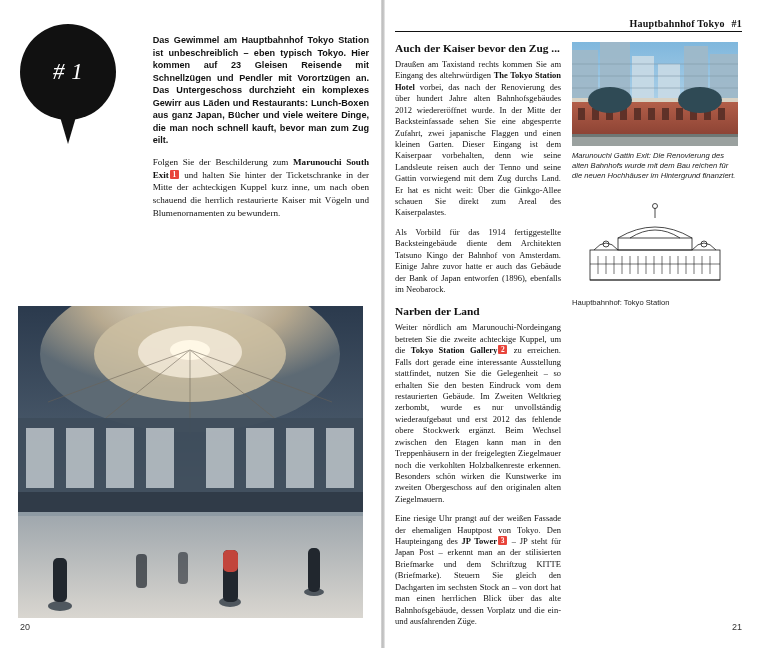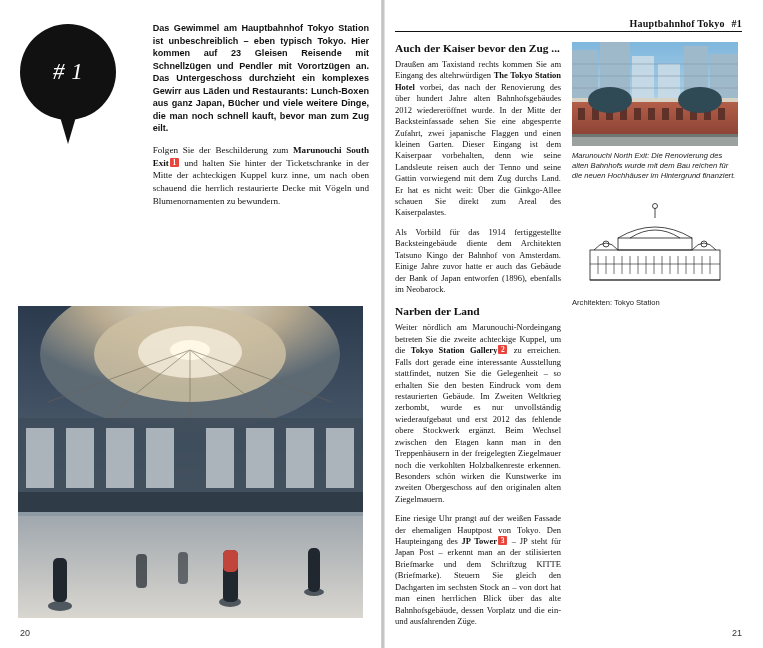--- a/index.html
+++ b/index.html
@@ -48,38 +48,38 @@
     width:120px;
   }
   .text-col{width:222px;}
   h1.title{
     font-family:"Liberation Serif", serif;
     font-size:19.5px;line-height:1.17;font-weight:700;
     margin:2px 0 10px 0;color:#111;letter-spacing:-0.2px;
   }
   .lead{
     font-size:9.1px;line-height:1.38;text-align:justify;font-weight:700;
-    margin:4px 0 9px 0;color:#111;
+    margin:16px 0 9px 0;color:#111;
     font-family:"Liberation Sans",sans-serif;
   }
   .body-p{
     font-size:9.1px;line-height:1.40;text-align:justify;margin:0 0 8px 0;color:#111;font-family:Liberation Serif, serif;
   }
   .body-p b{font-weight:700;}
   .numbox{
     display:inline-block;background:#e8453c;color:#fff;font-size:7.4px;font-weight:700;
     width:9px;height:9px;line-height:9px;text-align:center;border-radius:1px;
     vertical-align:1px;margin:0 1px;
   }
   .photo-left{
     position:absolute;left:18px;bottom:30px;width:345px;height:312px;
     overflow:hidden;background:#243041;
   }
   .pagenum{
-    position:absolute;bottom:10px;font-size:9px;color:#333;
+    position:absolute;bottom:16px;font-size:9px;color:#333;
     font-family:"Liberation Sans",sans-serif;
   }
   .pagenum.left{left:20px;}
   .pagenum.right{right:20px;}
 
   
   .runhead{
     text-align:right;font-family:"Liberation Serif", serif;font-weight:700;
     font-size:10px;color:#111;margin:0 0 2px 0;letter-spacing:.2px;
   }
@@ -118,21 +118,21 @@
           <div class="tail"></div>
           <div class="circle">
             <span># 1</span>
           </div>
         </div>
       </div>
 
       <div class="text-col">
         <p class="lead">Das Gewimmel am Hauptbahnhof Tokyo Station ist unbeschreiblich – eben typisch Tokyo. Hier kommen auf 23 Gleisen Reisende mit Schnellzügen und Pendler mit Vorortzügen an. Das Untergeschoss durchzieht ein komplexes Gewirr aus Läden und Restaurants: Lunch-Boxen aus ganz Japan, Bücher und viele weitere Dinge, die man noch schnell kauft, bevor man zum Zug eilt.</p>
         <p class="body-p">
-          <span>Folgen Sie der Beschilderung zum </span><b>Marunouchi South Exit</b><span class="numbox">1</span><span> und halten Sie hinter der Ticketschranke in der Mitte der achteckigen Kuppel kurz inne, um nach oben schauend die herrlich restaurierte Decke mit Vögeln und Blumenornamenten zu bewundern.</span>
+          <span>Folgen Sie der Beschilderung zum </span><b>Marunouchi South Exit</b><span class="numbox">1</span><span> und halten Sie hinter der Ticketschranke in der Mitte der achteckigen Kuppel kurz inne, um nach oben schauend die herrlich restaurierte Kaiser mit Vögeln und Blumenornamenten zu bewundern.</span>
         </p>
       </div>
     </div>
 
     <div class="photo-left">
       <svg width="345" height="312" viewBox="0 0 345 312" preserveAspectRatio="none">
         <defs>
           <linearGradient id="hall" x1="0" y1="0" x2="0" y2="1">
             <stop offset="0%" stop-color="#2b3a4d"></stop>
             <stop offset="45%" stop-color="#4a5a6b"></stop>
@@ -264,21 +264,21 @@
               <rect x="118" y="66" width="7" height="12"></rect>
                 <rect x="132" y="66" width="7" height="12"></rect>
               <rect x="146" y="66" width="7" height="12"></rect>
             </g>
             <ellipse cx="38" cy="58" rx="22" ry="13" fill="#2f4a55"></ellipse>
             <ellipse cx="128" cy="58" rx="22" ry="13" fill="#2f4a55"></ellipse>
             <rect x="0" y="92" width="166" height="12" fill="#9aa19f"></rect>
             <rect x="0" y="92" width="166" height="3" fill="#6f7774"></rect>
           </svg>
         </div>
-        <div class="cap">Marunouchi North Exit: Die Renovierung des alten Bahnhofs wurde mit dem Bau reichen für die neuen Hochhäuser im Hintergrund finanziert.</div>
+        <div class="cap">Marunouchi Gattin Exit: Die Renovierung des alten Bahnhofs wurde mit dem Bau reichen für die neuen Hochhäuser im Hintergrund finanziert.</div>
 
         <div class="engraving">
           <svg width="166" height="100" viewBox="0 0 166 100">
             <g stroke="#1a1a1a" stroke-width="0.8" fill="none">
               <rect x="18" y="56" width="130" height="30"></rect>
               <line x1="18" y1="86" x2="148" y2="86"></line>
               <rect x="46" y="44" width="74" height="12"></rect>
               <path d="M46 44 Q83 22 120 44"></path>
               <path d="M58 44 Q83 28 108 44"></path>
               <line x1="83" y1="24" x2="83" y2="14"></line>
@@ -301,19 +301,19 @@
                 <line x1="98" y1="62" x2="98" y2="80"></line>
               <line x1="106" y1="62" x2="106" y2="80"></line>
                 <line x1="114" y1="62" x2="114" y2="80"></line>
               <line x1="122" y1="62" x2="122" y2="80"></line>
                 <line x1="130" y1="62" x2="130" y2="80"></line>
               <line x1="138" y1="62" x2="138" y2="80"></line>
               <line x1="18" y1="70" x2="148" y2="70"></line>
             </g>
           </svg>
         </div>
-        <div class="cap-plain">Architekten: Tokyo Station</div>
+        <div class="cap-plain">Hauptbahnhof: Tokyo Station</div>
       </div>
     </div>
 
     <div class="pagenum right">21</div>
   </div>
 </div>
 
 </body></html>

